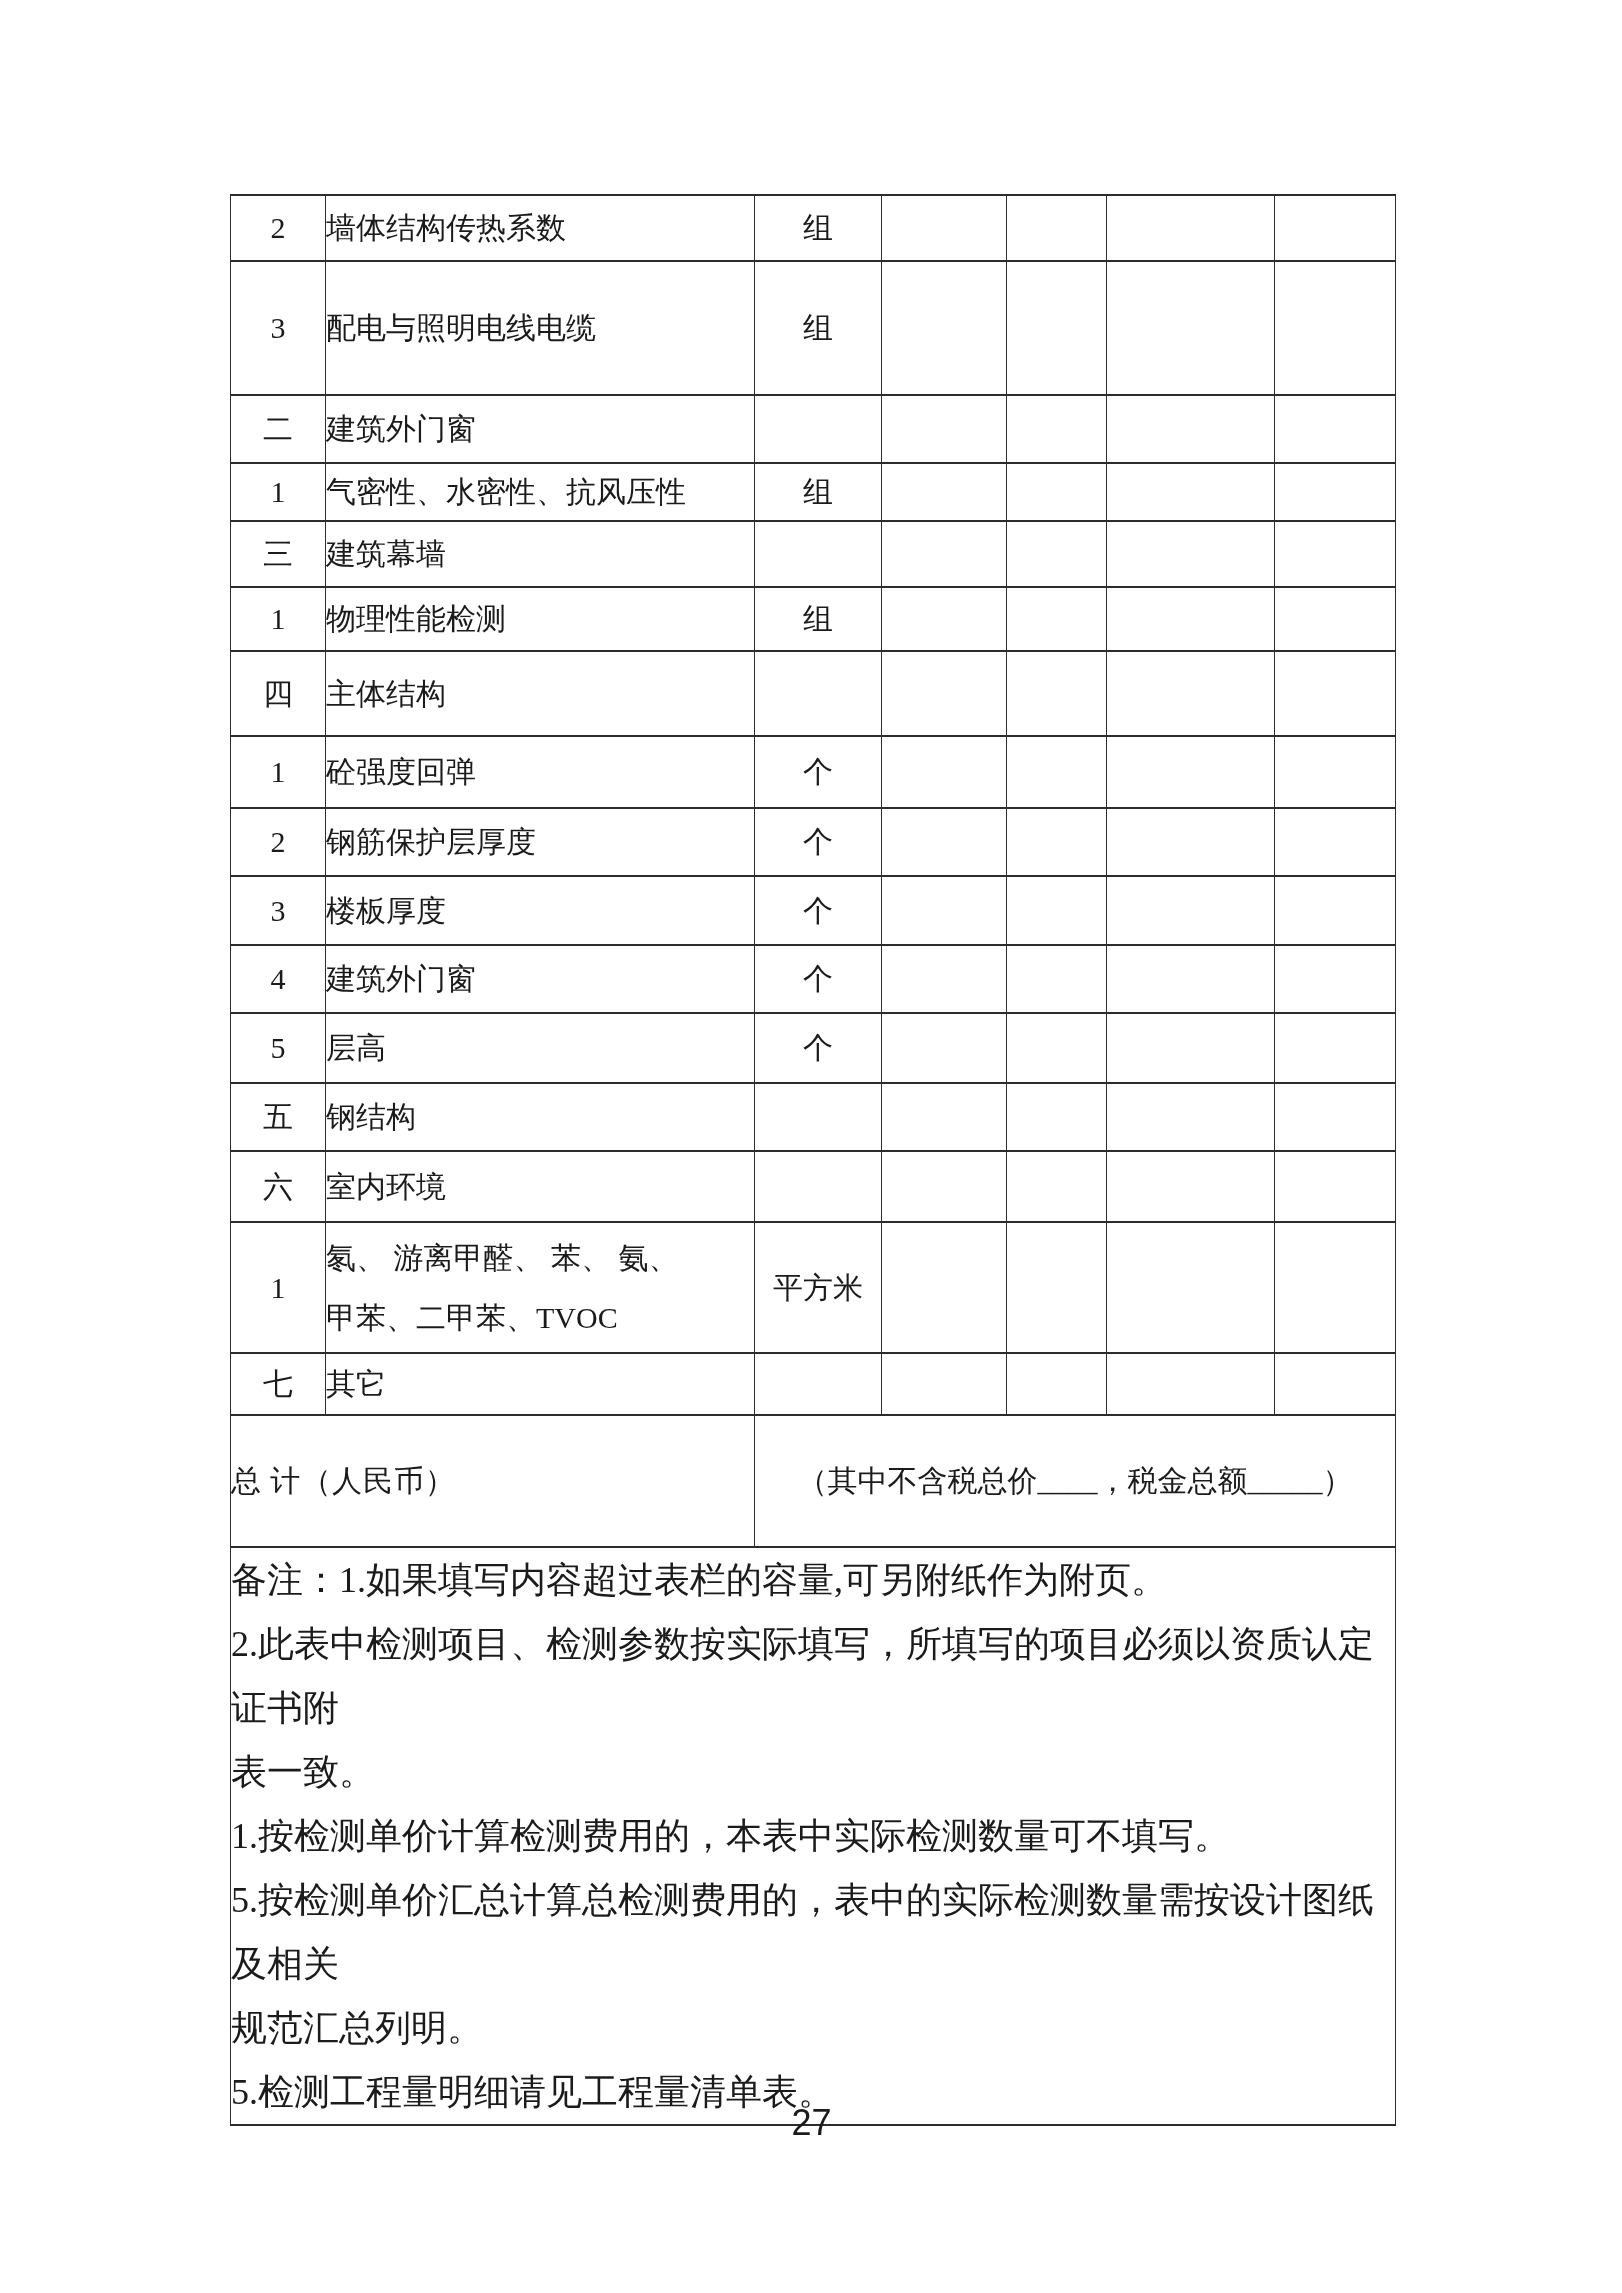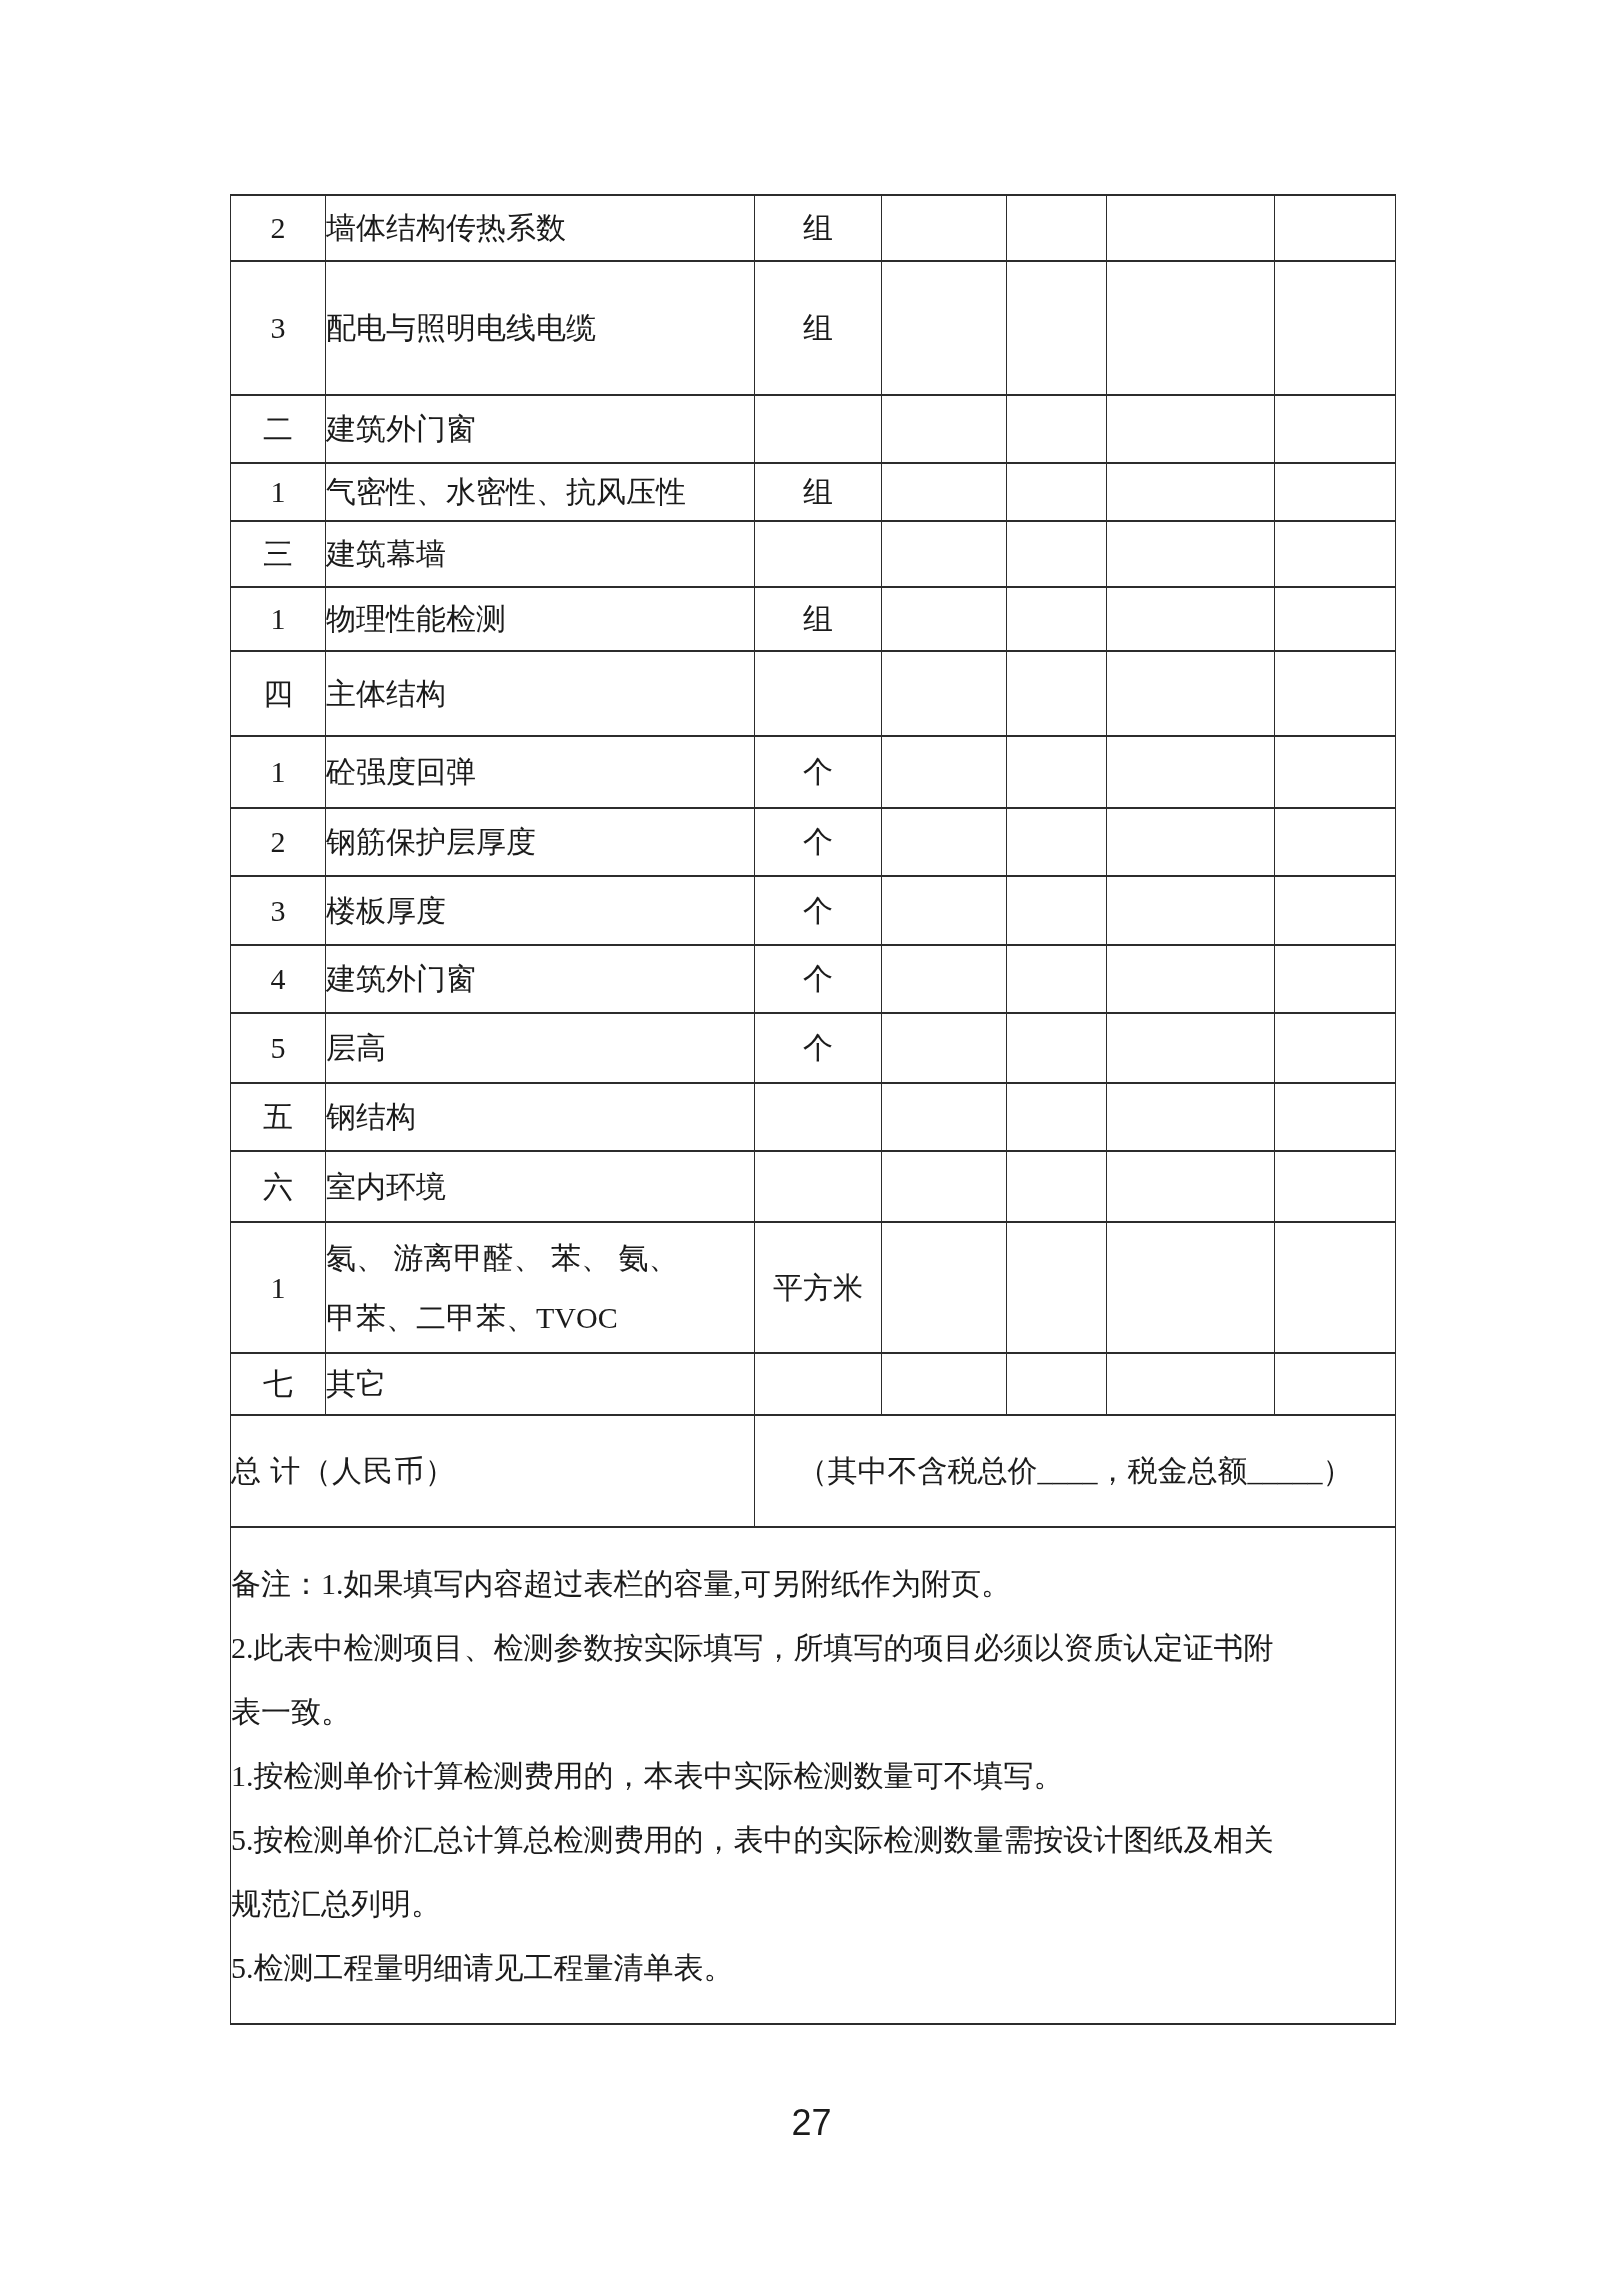--- a/index.html
+++ b/index.html
@@ -50,21 +50,21 @@
     text-align: center;
     padding: 0 0 11px 35px;
     font-size: 31px;
   }
   td.notes-cell {
     vertical-align: top;
     padding: 57px 102px 0 14.5px;
   }
   td.notes-cell p {
     margin: 0;
-    font-size: 30px;
+    font-size: 36px;
     line-height: 64px;
     white-space: pre-line;
   }
   .page-number {
     position: absolute;
     left: 0;
     top: 2102px;
     width: 100%;
     text-align: center;
     font-family: "Liberation Sans", "DejaVu Sans", sans-serif;
@@ -226,21 +226,21 @@
       </tr>
       <tr style="height:62px">
         <td class="c-num">七</td>
         <td class="c-item">其它</td>
         <td class="c-unit"></td>
         <td></td>
         <td></td>
         <td></td>
         <td></td>
       </tr>
-      <tr style="height:112px">
+      <tr style="height:132px">
         <td class="total-label" colspan="2">总 计（人民币）</td>
         <td class="total-note-cell" colspan="5">（其中不含税总价____，税金总额_____）</td>
       </tr>
       <tr style="height:497px">
         <td class="notes-cell" colspan="7">
           <p>备注：1.如果填写内容超过表栏的容量,可另附纸作为附页。</p>
           <p>2.此表中检测项目、检测参数按实际填写，所填写的项目必须以资质认定证书附
 表一致。</p>
           <p>1.按检测单价计算检测费用的，本表中实际检测数量可不填写。</p>
           <p>5.按检测单价汇总计算总检测费用的，表中的实际检测数量需按设计图纸及相关

